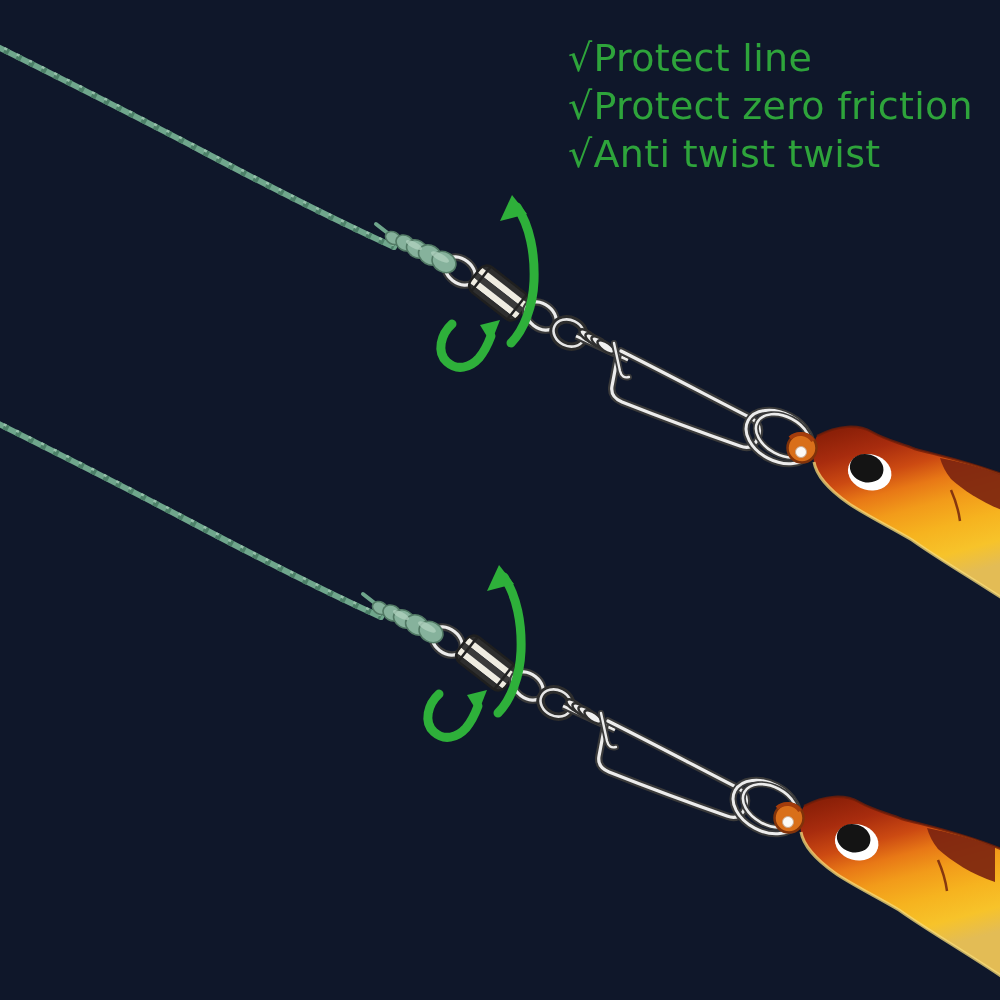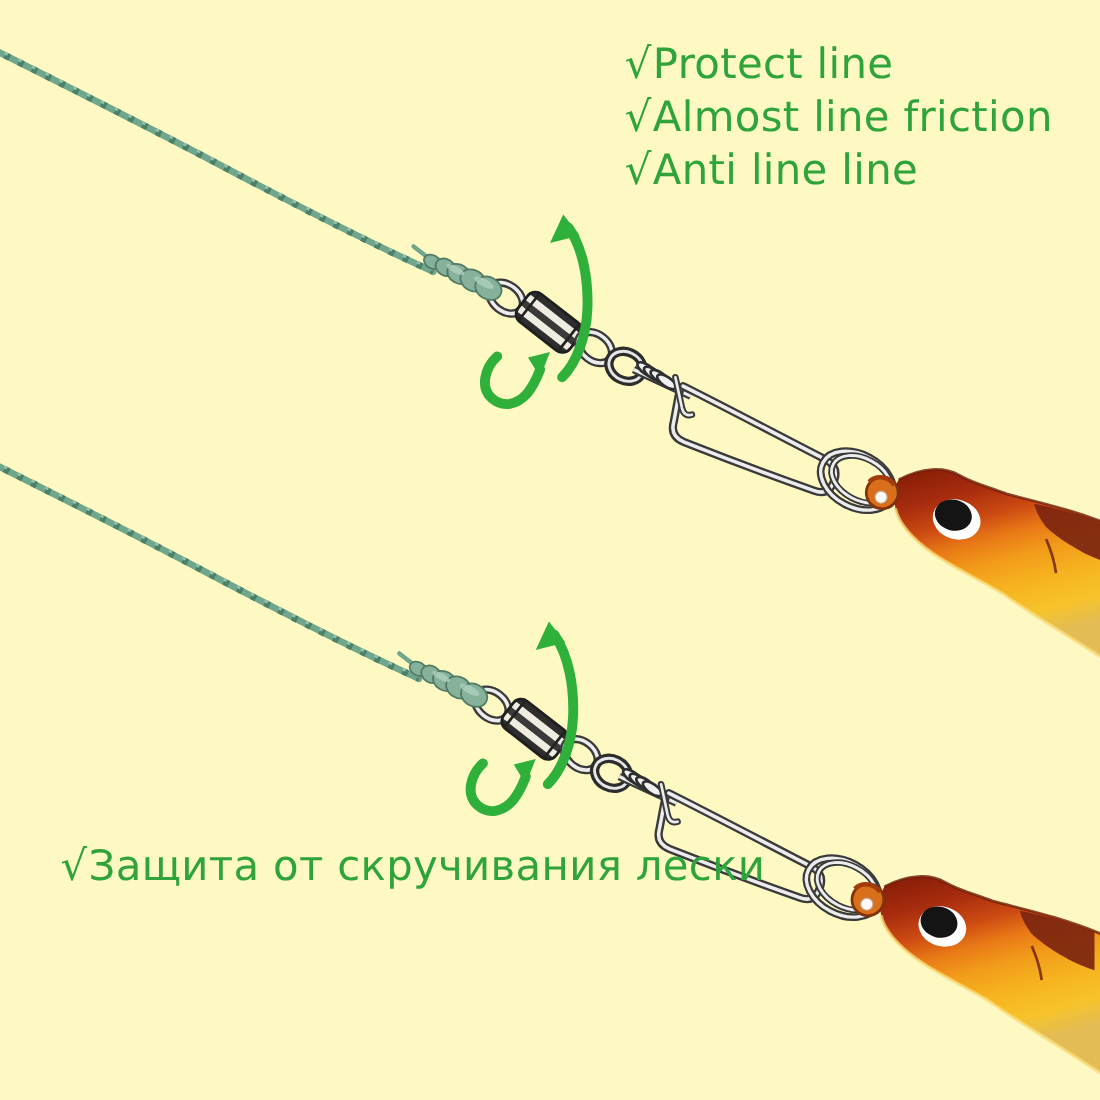--- a/index.html
+++ b/index.html
@@ -1,19 +1,19 @@
 <!DOCTYPE html>
 <html><head>
 <meta charset="utf-8">
 <style>
   html,body{margin:0;padding:0;}
   .canvas{
     position:relative;
     width:1000px;height:1000px;
-    background:#fef9c3;
+    background:#0f172a;
     overflow:hidden;
     font-family:"DejaVu Sans","Liberation Sans",sans-serif;
   }
   .scene{position:absolute;left:0;top:0;}
   .text-block{
     position:absolute;
     color:#2ea43b;
     font-size:38px;
     font-weight:400;
     letter-spacing:0.3px;
@@ -149,21 +149,20 @@
         </g>
       </g>
     </defs>
 
     <use href="#rig"></use>
     <use href="#rig" transform="translate(-13 370)"></use>
   </svg>
 
   <div class="text-block features-en">
     <span class="feature-line"><span class="check">√</span><span>Protect line</span></span>
-    <span class="feature-line"><span class="check">√</span><span>Almost line friction</span></span>
-    <span class="feature-line"><span class="check">√</span><span>Anti line line</span></span>
+    <span class="feature-line"><span class="check">√</span><span>Protect zero friction</span></span>
+    <span class="feature-line"><span class="check">√</span><span>Anti twist twist</span></span>
   </div>
 
   <div class="text-block features-ru">
-    <span class="feature-line"><span class="check">√</span><span>Защита от скручивания лески</span></span>
   </div>
 
 </div>
 
 </body></html>

